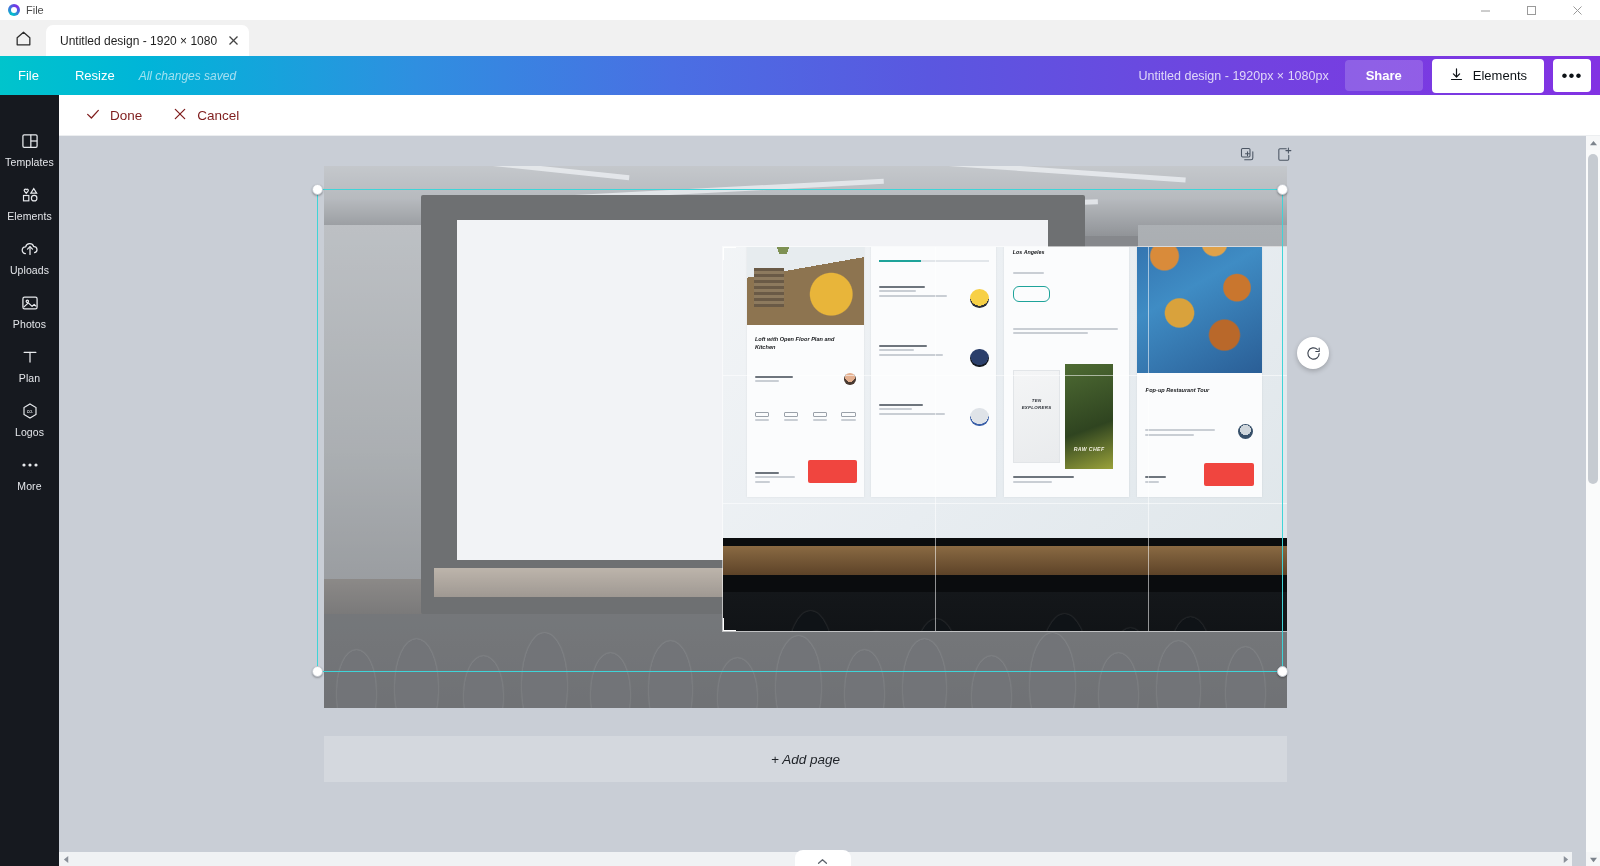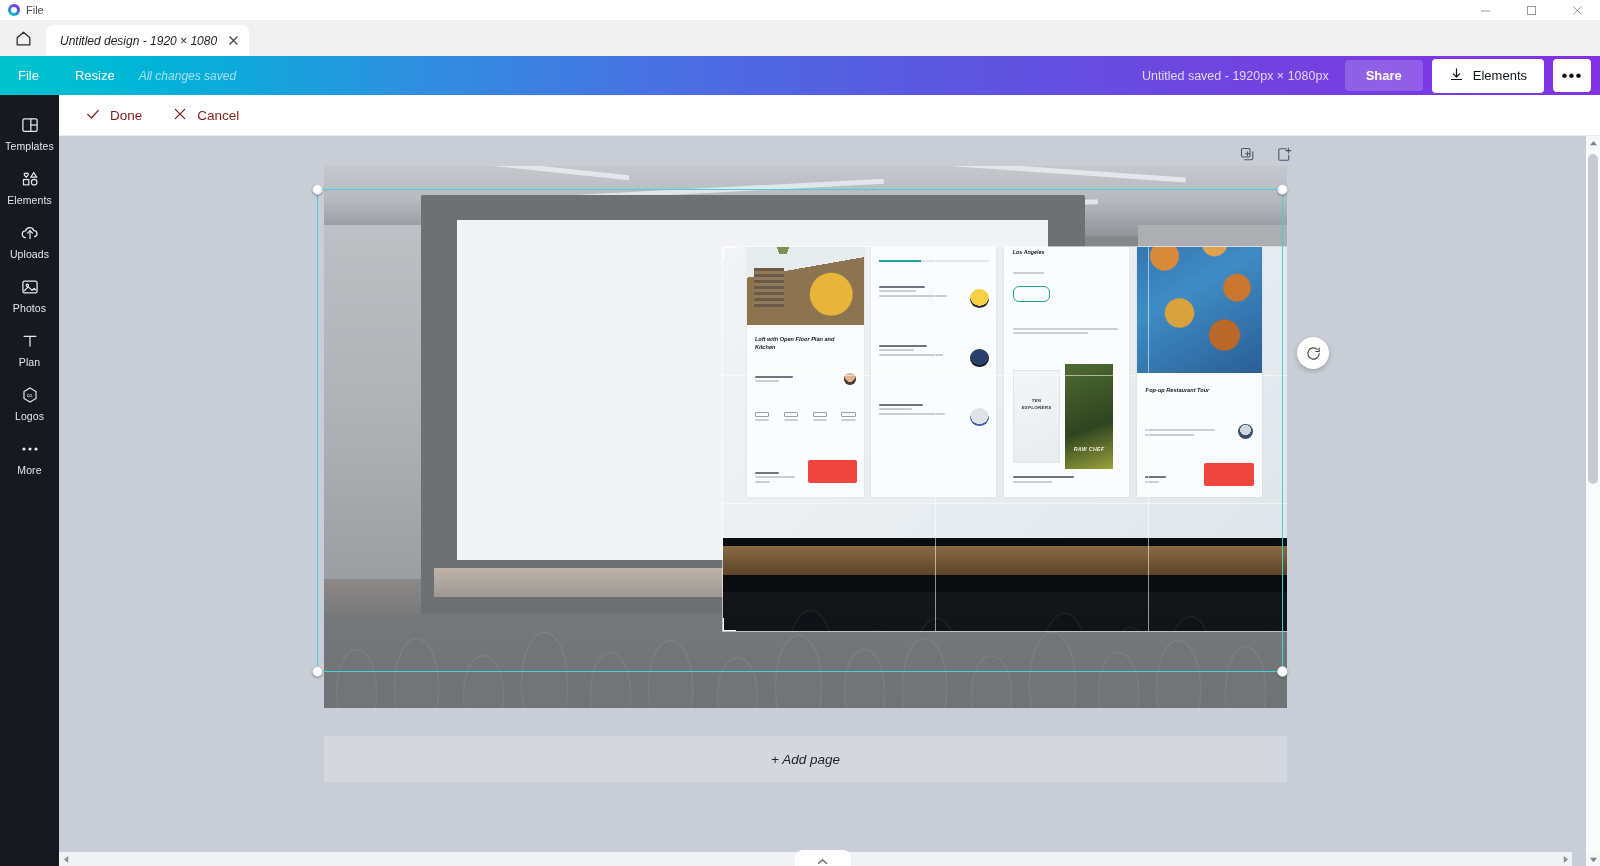--- a/index.html
+++ b/index.html
@@ -34,21 +34,20 @@
     color: #9a9a9a;
   }
   .tb-btn svg { display:block; }
 
   
   .tabstrip {
     height: 36px; width: 100%;
     background: #f1f1f1;
     display: flex; align-items: flex-end;
     position: relative;
-    font-style: italic;
   }
   .home-btn {
     width: 46px; height: 36px;
     display: flex; align-items: center; justify-content: center;
     color: #2b2b2b;
   }
   .tab {
     height: 31px; min-width: 200px; max-width: 240px;
     background: #ffffff;
     border-radius: 7px 7px 0 0;
@@ -102,21 +101,21 @@
   .body {
     display: flex;
     height: calc(866px - 20px - 36px - 39px);
     width: 100%;
   }
 
   
   .rail {
     width: 59px; background: #16191f;
     display: flex; flex-direction: column; align-items: center;
-    padding-top: 10px;
+    padding-top: 26px;
     flex: 0 0 59px;
   }
   .rail-item {
     width: 59px; padding: 9px 0 7px;
     display: flex; flex-direction: column; align-items: center; gap: 4px;
     color: #e8eaed;
   }
   .rail-item .ri-label { font-size: 10.5px; color: #e4e6ea; letter-spacing: .1px; }
   .rail-icon { height: 22px; display:flex; align-items:center; justify-content:center;}
 
@@ -422,21 +421,21 @@
   </div>
 </div>
 
 <div class="appbar">
   <div class="appbar-left">
     <div class="ab-item">File</div>
     <div class="ab-item">Resize</div>
     <div class="ab-saved">All changes saved</div>
   </div>
   <div class="appbar-right">
-    <div class="ab-doctitle">Untitled saved - 1920px × 1080px</div>
+    <div class="ab-doctitle">Untitled design - 1920px × 1080px</div>
     <div class="btn-share">Share</div>
     <div class="btn-download">
       <span>
         <svg width="15" height="15" viewBox="0 0 24 24" fill="none" stroke="currentColor" stroke-width="1.9" stroke-linecap="round" stroke-linejoin="round">
           <path d="M12 3 V15"></path>
             <path d="M7 11 L12 16 L17 11"></path>
             <path d="M4 20 H20"></path>
         </svg>
       </span>
       <span>Elements</span>

